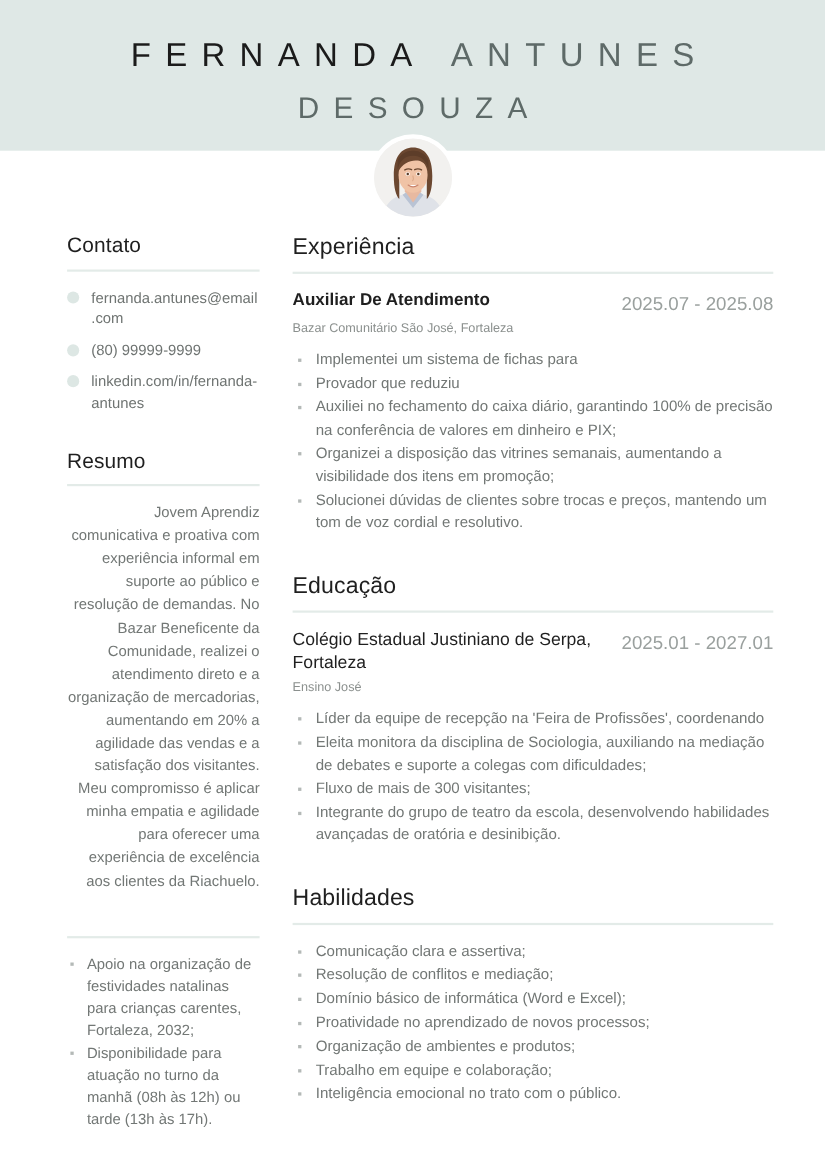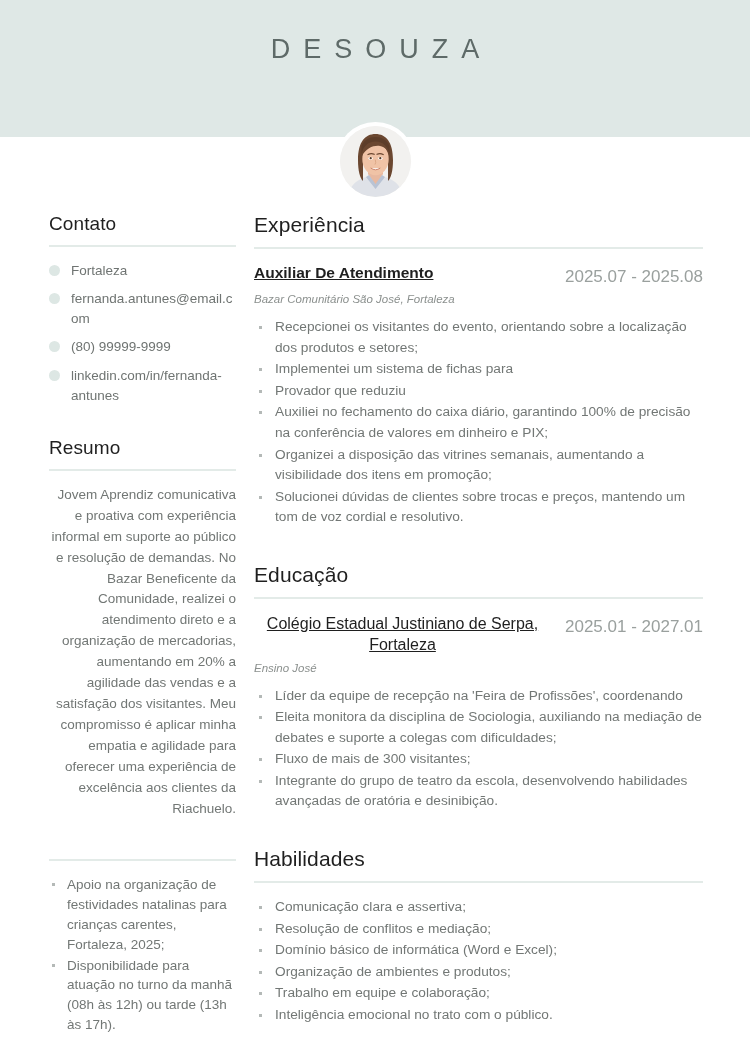--- a/index.html
+++ b/index.html
@@ -99,21 +99,21 @@
     padding-right: 18px;
   }
 
   .col-right {
     width: 496px;
     padding-left: 0px;
     padding-right: 47px;
   }
 
   
-  .sec { margin-bottom: 0; }
+  .sec { margin-bottom: 0; margin-left: 12px; }
 
   .sec-title {
     font-size: 19px;
     font-weight: 400;
     color: #1f1f1f;
     letter-spacing: 0.1px;
     line-height: 1.25;
   }
   .sec-title.right { font-size: 21px; }
 
@@ -195,53 +195,53 @@
     justify-content: space-between;
     gap: 14px;
   }
 
   .entry-title {
     font-size: 15.5px;
     font-weight: 700;
     color: #1f1f1f;
     line-height: 1.33;
     flex: 1 1 auto;
-    text-decoration: underline;
   }
   .entry-title.light {
     font-weight: 400;
     font-size: 16px;
-    text-align: center;
   }
 
   .entry-date {
     flex: 0 0 auto;
     font-size: 17px;
     color: #9aa09e;
     white-space: nowrap;
     padding-top: 4px;
   }
 
   .entry-sub {
     font-size: 11.5px;
-    font-style: italic;
     color: #8b908e;
     margin-top: 6px;
     margin-bottom: 12px;
   }
 
   .gap-lg { height: 30px; }
   .gap-md { height: 22px; }
 </style>
 </head>
 <body>
 
 <div class="page">
 
   <div class="header">
+    <div class="name-line name-line-1">
+      <span class="name-first">FERNANDA</span><span class="name-middle">ANTUNES</span>
+    </div>
     <div class="name-line name-line-2">
       <span class="name-last-de">DE</span><span class="name-last-souza">SOUZA</span>
     </div>
   </div>
 
   <div class="avatar-wrap">
     <div class="avatar">
       <svg viewBox="0 0 71 71" xmlns="http://www.w3.org/2000/svg">
         <defs>
           <clipPath id="circ">
@@ -281,24 +281,20 @@
   </div>
 
   <div class="body">
 
     <div class="col-left">
 
       <div class="sec">
         <div class="sec-title">Contato</div>
         <div class="sec-rule"></div>
         <ul class="contact-list">
-          <li class="contact-item">
-            <span class="contact-dot"></span>
-            <span class="contact-text">Fortaleza</span>
-          </li>
           <li class="contact-item">
             <span class="contact-dot"></span>
             <span class="contact-text">fernanda.antunes@email.com</span>
           </li>
           <li class="contact-item">
             <span class="contact-dot"></span>
             <span class="contact-text">(80) 99999-9999</span>
           </li>
           <li class="contact-item">
             <span class="contact-dot"></span>
@@ -313,41 +309,40 @@
         <div class="sec-title">Resumo</div>
         <div class="sec-rule"></div>
         <p class="para">Jovem Aprendiz comunicativa e proativa com experiência informal em suporte ao público e resolução de demandas. No Bazar Beneficente da Comunidade, realizei o atendimento direto e a organização de mercadorias, aumentando em 20% a agilidade das vendas e a satisfação dos visitantes. Meu compromisso é aplicar minha empatia e agilidade para oferecer uma experiência de excelência aos clientes da Riachuelo.</p>
       </div>
 
       <div class="gap-lg"></div>
 
       <div class="sec">
         <div class="sec-rule"></div>
         <ul class="blist">
-          <li>Apoio na organização de festividades natalinas para crianças carentes, Fortaleza, 2025;</li>
+          <li>Apoio na organização de festividades natalinas para crianças carentes, Fortaleza, 2032;</li>
           <li>Disponibilidade para atuação no turno da manhã (08h às 12h) ou tarde (13h às 17h).</li>
         </ul>
       </div>
 
     </div>
 
     <div class="col-right">
 
       <div class="sec">
         <div class="sec-title right">Experiência</div>
         <div class="sec-rule"></div>
 
         <div class="entry">
           <div class="entry-head">
             <div class="entry-title">Auxiliar De Atendimento</div>
             <div class="entry-date">2025.07 - 2025.08</div>
           </div>
           <div class="entry-sub">Bazar Comunitário São José, Fortaleza</div>
           <ul class="blist right">
-            <li>Recepcionei os visitantes do evento, orientando sobre a localização dos produtos e setores;</li>
             <li>Implementei um sistema de fichas para</li>
             <li>Provador que reduziu</li>
             <li>Auxiliei no fechamento do caixa diário, garantindo 100% de precisão na conferência de valores em dinheiro e PIX;</li>
             <li>Organizei a disposição das vitrines semanais, aumentando a visibilidade dos itens em promoção;</li>
             <li>Solucionei dúvidas de clientes sobre trocas e preços, mantendo um tom de voz cordial e resolutivo.</li>
           </ul>
         </div>
       </div>
 
       <div class="gap-lg"></div>
@@ -373,20 +368,21 @@
 
       <div class="gap-lg"></div>
 
       <div class="sec">
         <div class="sec-title right">Habilidades</div>
         <div class="sec-rule"></div>
         <ul class="blist right">
           <li>Comunicação clara e assertiva;</li>
           <li>Resolução de conflitos e mediação;</li>
           <li>Domínio básico de informática (Word e Excel);</li>
+          <li>Proatividade no aprendizado de novos processos;</li>
           <li>Organização de ambientes e produtos;</li>
           <li>Trabalho em equipe e colaboração;</li>
           <li>Inteligência emocional no trato com o público.</li>
         </ul>
       </div>
 
     </div>
   </div>
 </div>
 

